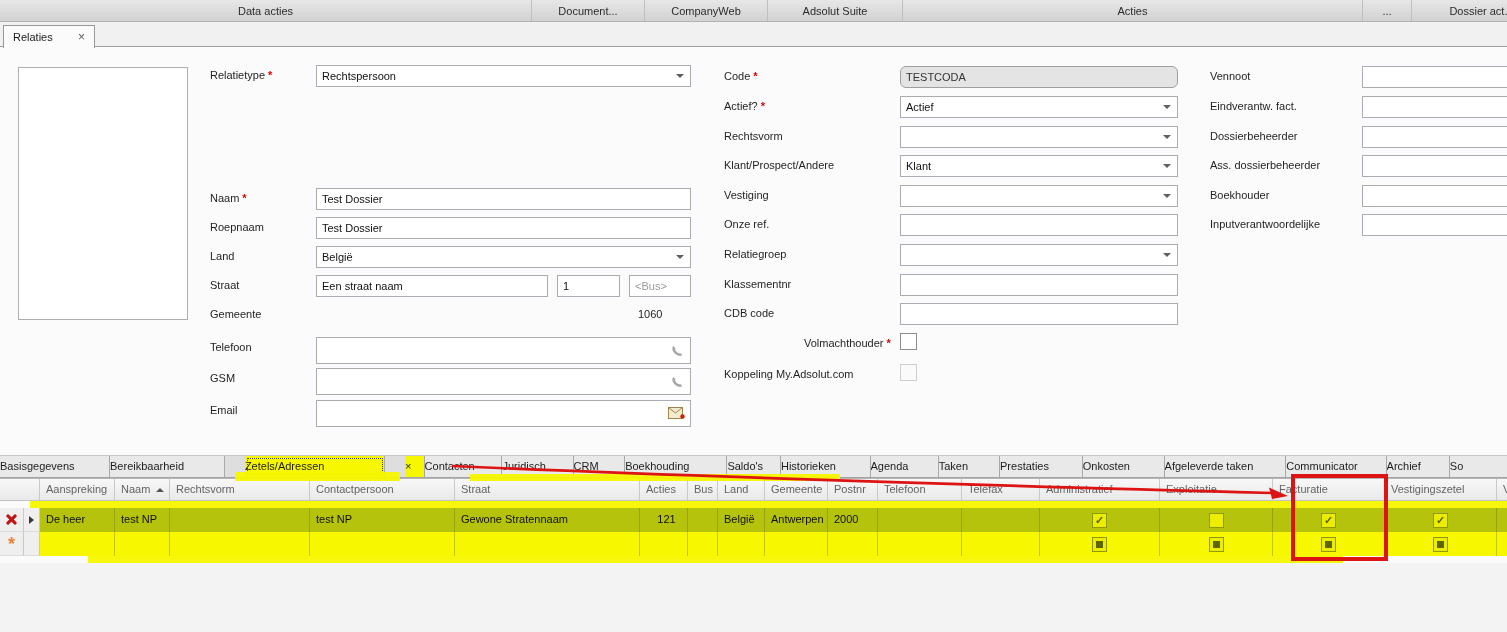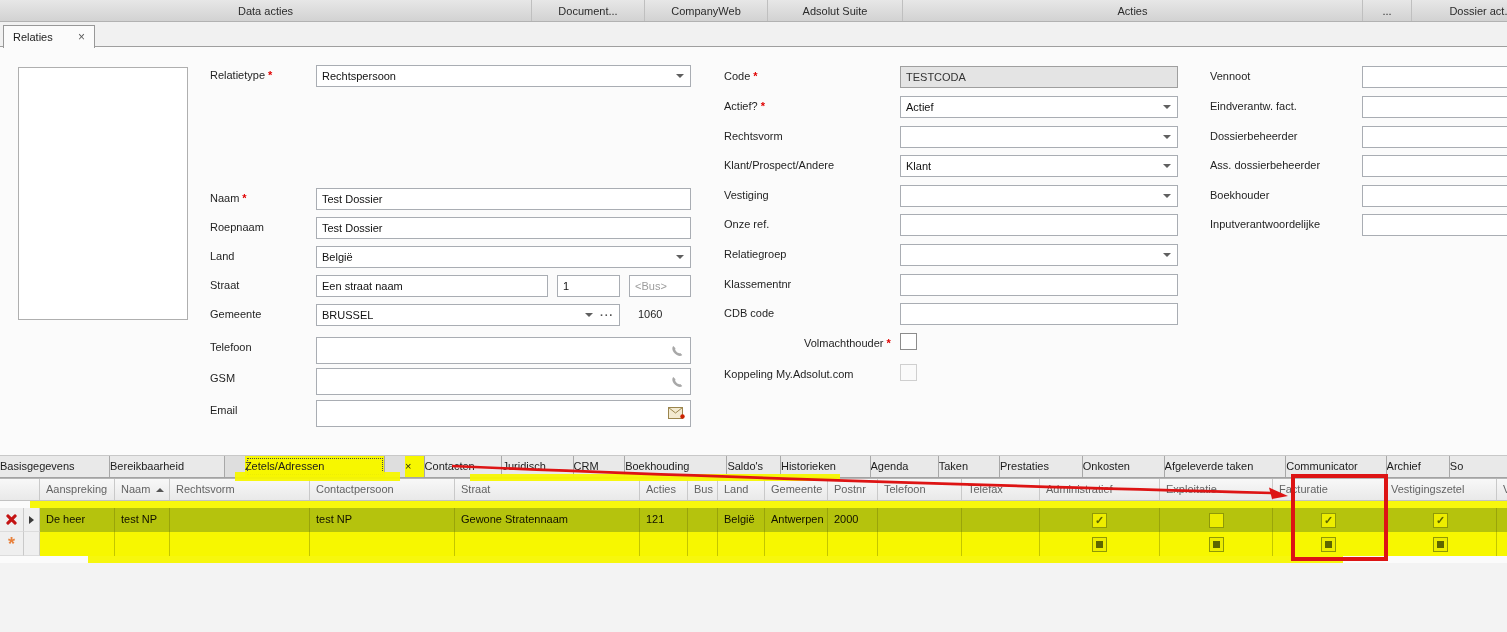--- a/index.html
+++ b/index.html
@@ -21,21 +21,21 @@
   .doc-tab .x{color:#5c5c5c;font-size:12px;line-height:12px;}
 
   
   .form-bg{position:absolute;top:47px;left:0;width:100%;height:408px;background:#fbfbfb;}
   .photo{position:absolute;left:18px;top:67px;width:170px;height:253px;background:#ffffff;
          border:1px solid #afafaf;box-sizing:border-box;}
   .flabel{position:absolute;white-space:nowrap;color:#1f1f1f;}
   .req{color:#e00000;font-weight:bold;margin-left:3px;}
   .ctl{position:absolute;background:#ffffff;border:1px solid #a9adb3;box-sizing:border-box;
        padding:3px 5px 0 5px;line-height:15px;white-space:nowrap;overflow:hidden;color:#111;}
-  .ctl.ro{background:#e4e4e4;border-color:#9f9f9f;color:#333;}
+  .ctl.ro{background:#e4e4e4;border-color:#9f9f9f;color:#333;border-radius:6px;}
   .arr{position:absolute;width:0;height:0;border-left:4px solid transparent;border-right:4px solid transparent;
        border-top:4px solid #5f5f5f;}
   .dots{position:absolute;color:#555;font-weight:bold;letter-spacing:1px;}
   .ph{color:#9c9c9c;}
   .pcode{position:absolute;color:#1f1f1f;}
   .cbx{position:absolute;width:17px;height:17px;background:#fff;border:1px solid #8c8c8c;box-sizing:border-box;}
   .cbx.dis{border-color:#cfcfcf;background:#fafafa;}
   .icon-svg{position:absolute;}
 
   
@@ -146,21 +146,21 @@
           <div class="delx"></div>
         </div>
         <div class="icell" style="width: 16px;">
           <div class="playr"></div>
         </div>
         <div class="gcell" style="width: 75px;">De heer</div>
         <div class="gcell" style="width: 55px;">test NP</div>
         <div class="gcell" style="width: 140px;"></div>
         <div class="gcell" style="width: 145px;">test NP</div>
         <div class="gcell" style="width: 185px;">Gewone Stratennaam</div>
-        <div class="gcell" style="width: 48px;">121</div>
+        <div class="gcell" style="width: 48px; text-align: center;">121</div>
         <div class="gcell" style="width: 30px;"></div>
         <div class="gcell" style="width: 47px;">België</div>
         <div class="gcell" style="width: 63px;">Antwerpen</div>
         <div class="gcell" style="width: 50px;">2000</div>
         <div class="gcell" style="width: 84px;"></div>
         <div class="gcell" style="width: 78px;"></div>
         <div class="gcell center" style="width: 120px;">
           <div class="gcbx">✓</div>
         </div>
         <div class="gcell center" style="width: 113px;">
@@ -225,21 +225,20 @@
     <div class="ctl" style="left: 316px; top: 188px; width: 375px; height: 22px;">Test Dossier</div>
     <div class="flabel" style="left: 210px; top: 221px;"><span>Roepnaam</span></div>
     <div class="ctl" style="left: 316px; top: 217px; width: 375px; height: 22px;">Test Dossier</div>
     <div class="flabel" style="left: 210px; top: 250px;"><span>Land</span></div>
     <div class="ctl" style="left: 316px; top: 246px; width: 375px; height: 22px;">België<div class="arr" style="right: 6px; top: 8px;"></div></div>
     <div class="flabel" style="left: 210px; top: 279px;"><span>Straat</span></div>
     <div class="ctl" style="left: 316px; top: 275px; width: 232px; height: 22px;">Een straat naam</div>
     <div class="ctl" style="left: 557px; top: 275px; width: 63px; height: 22px;">1</div>
     <div class="ctl" style="left: 629px; top: 275px; width: 62px; height: 22px;"><span class="ph">&lt;Bus&gt;</span></div>
     <div class="flabel" style="left: 210px; top: 308px;"><span>Gemeente</span></div>
-    <div class="ctl" style="left: 316px; top: 304px; width: 304px; height: 22px;">BRUSSEL<div class="arr" style="right: 26px; top: 8px;"></div><span class="dots" style="right: 5px; top: 3px; position: absolute;">···</span></div>
     <div class="pcode" style="left: 638px; top: 308px;">1060</div>
     <div class="flabel" style="left: 210px; top: 341px;"><span>Telefoon</span></div>
     <div class="ctl" style="left: 316px; top: 337px; width: 375px; height: 27px;">
       <svg class="icon-svg" width="16" height="16" viewBox="0 0 16 16" style="right: 5px; top: 6px;">
         <path d="M4.3 2 C2.6 3.8 3.2 6.9 5.8 9.5 C8.4 12.1 11.5 12.7 13.3 11 L11.2 8.9 C10.5 9.6 9 9.2 7.6 7.8 C6.2 6.4 5.8 4.9 6.5 4.2 Z" fill="#a8a8a8"></path>
       </svg>
     </div>
     <div class="flabel" style="left: 210px; top: 372px;"><span>GSM</span></div>
     <div class="ctl" style="left: 316px; top: 368px; width: 375px; height: 27px;">
       <svg class="icon-svg" width="16" height="16" viewBox="0 0 16 16" style="right: 5px; top: 6px;">

